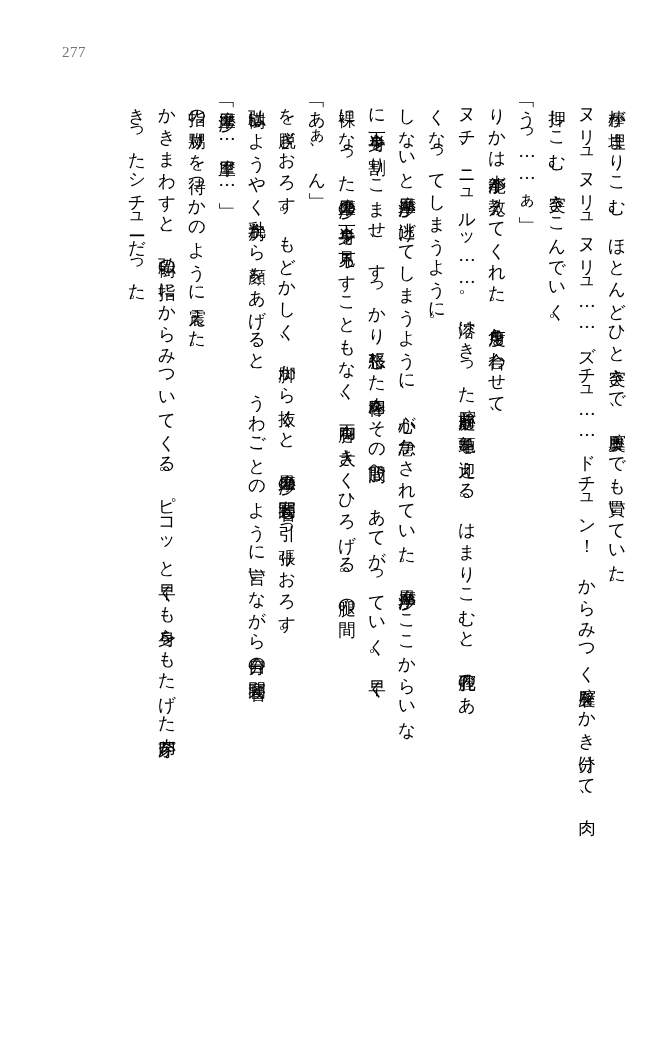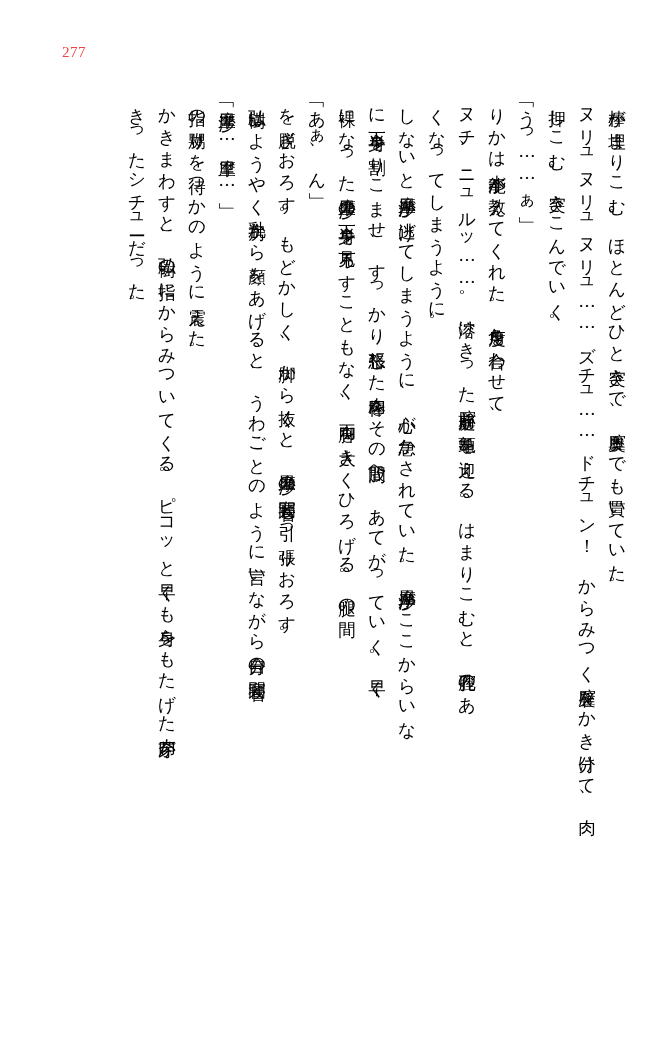--- a/index.html
+++ b/index.html
@@ -19,21 +19,21 @@
     width: 668px;
     height: 1050px;
     box-sizing: border-box;
   }
   .page-number {
     position: absolute;
     top: 44px;
     left: 62px;
     font-size: 15px;
     letter-spacing: 0.5px;
-    color: #ef4444;
+    color: #737373;
     font-family: "Liberation Serif", serif;
   }
   
   .body-text {
     position: absolute;
     top: 96px;
     right: 36px;
     height: 900px;
     display: flex;
     flex-direction: row;

